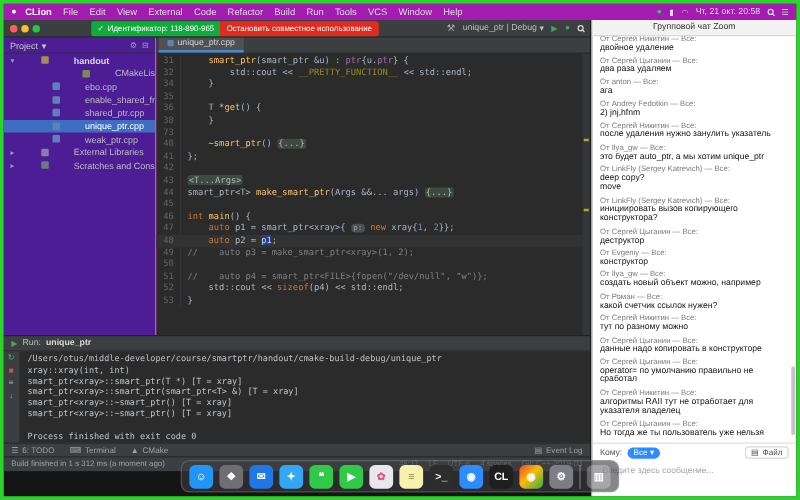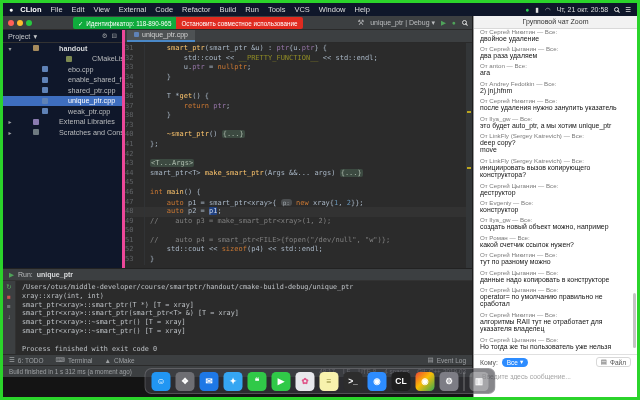--- a/index.html
+++ b/index.html
@@ -1,20 +1,20 @@
 <!DOCTYPE html>
 <html><head>
 <meta charset="utf-8">
 <style>
   html,body{margin:0;padding:0;background:#000;}
   *{box-sizing:border-box;}
   .screen{width:640px;height:400px;border:3px solid #2bd42b;background:#2b2b2b;position:relative;overflow:hidden;
           font-family:"Liberation Sans",sans-serif;-webkit-font-smoothing:antialiased;}
   
-  .menubar{height:13px;background:#0f172a;color:#e6e6e6;font-size:7.5px;display:flex;align-items:center;padding:0 6px;}
+  .menubar{height:13px;background:#a21caf;color:#e6e6e6;font-size:7.5px;display:flex;align-items:center;padding:0 6px;}
   .menubar .apple{margin-right:7px;font-size:7px;color:#fff;}
   #menus{display:flex;gap:9px;white-space:nowrap;}
   .menu-item{color:#dedede;}
   .mbold{font-weight:bold;color:#fff;}
   .mb-right{margin-left:auto;display:flex;align-items:center;gap:6px;color:#dedede;font-size:7px;}
   .mb-ic{font-size:6.5px;}
   .green-dot{color:#2fd158;}
   .mag{width:5px;height:5px;border:1px solid #d7d7d7;border-radius:50%;position:relative;display:inline-block;}
   .mag::after{content:"";position:absolute;width:3px;height:1px;background:#d7d7d7;transform:rotate(45deg);right:-2px;bottom:-1px;}
   
@@ -29,39 +29,39 @@
   .zoombar{position:absolute;left:70px;top:1px;height:12px;display:flex;z-index:40;font-size:6.3px;}
   .zb-green{background:#0fab3c;color:#fff;display:flex;align-items:center;gap:3px;padding:0 5px;border-radius:2px 0 0 2px;white-space:nowrap;}
   .zb-red{background:#e02b20;color:#fff;display:flex;align-items:center;padding:0 5px;border:none;border-radius:0 2px 2px 0;font-size:6.3px;white-space:nowrap;font-family:inherit;}
   .tb-right{margin-left:auto;display:flex;align-items:center;gap:6px;color:#afb1b3;font-size:7px;}
   .cfg{display:flex;align-items:center;gap:2px;color:#bbbdbf;}
   .run-glyph{color:#4fa35a;font-size:6.5px;}
   .dbg-glyph{color:#4fa35a;font-size:6.5px;}
   .hammer{color:#afb1b3;font-size:7.5px;}
   .ide-main{height:238px;display:flex;}
   
-  .project{width:122px;background:#0f172a;border-right:3px solid #ec4899;font-size:7.2px;color:#bbbdbf;overflow:hidden;}
+  .project{width:122px;background:#4c1d95;border-right:1px solid #ec4899;font-size:7.2px;color:#bbbdbf;overflow:hidden;}
   .proj-head{height:13px;display:flex;align-items:center;gap:3px;padding:0 5px;border-bottom:1px solid #323232;color:#c8cacc;}
   .proj-head .sp{margin-left:auto;display:flex;gap:4px;color:#9da0a3;font-size:6.5px;}
   .trow{height:10.5px;display:flex;align-items:center;gap:20px;white-space:nowrap;overflow:hidden;}
   .trow.sel{background:#3e6ebf;color:#fff;}
   .arrow{width:6px;color:#9da0a3;font-size:6px;text-align:center;flex:none;}
   .fic{width:6px;height:6px;border-radius:1px;flex:none;}
   .ic-folder{background:#a58a5c;} .ic-cpp{background:#5f82b6;} .ic-cmake{background:#7d8a52;}
   .ic-lib{background:#8a7bb0;} .ic-scratch{background:#6e7a80;}
   .broot{font-weight:bold;color:#d8dadc;}
   
   .editor-zone{flex:1;display:flex;flex-direction:column;min-width:0;}
   .tabbar{height:13px;background:#3c3f41;border-bottom:1px solid #2a2a2a;display:flex;align-items:flex-end;padding-left:2px;}
   .tab{height:13px;display:flex;align-items:center;gap:3px;background:#4e5254;color:#d4d4d4;font-size:7px;padding:0 7px;border-bottom:2px solid #4a88c7;}
   .tab .fic{width:5px;height:5px;}
   .editor{flex:1;position:relative;font-family:"DejaVu Sans Mono",monospace;font-size:7px;line-height:9.6px;padding-top:1px;overflow:hidden;}
   .eline{display:flex;height:9.6px;white-space:pre;}
   .eline.caret{background:#323232;}
-  .lnum{width:20px;flex:none;padding-right:5px;color:#606366;border-right:1px solid #313335;}
+  .lnum{width:20px;flex:none;text-align:right;padding-right:5px;color:#606366;border-right:1px solid #313335;}
   .lcode{padding-left:5px;}
   .s-t{color:#a9b7c6}.s-kw{color:#cc7832}.s-fn{color:#ffc66d}.s-fl{color:#9876aa}
   .s-mc{color:#908b25}.s-num{color:#6897bb}.s-cm{color:#808080}
   .s-fold{background:#3c4a41;color:#aebcae;border-radius:2px;padding:0 1px;}
   .s-hint{background:#4b4e50;color:#9aa0a6;border-radius:3px;font-size:6px;padding:0 2px;}
   .s-hl{background:#214283;color:#cdd6e4;border-radius:1px;}
   .estripe{position:absolute;right:0;top:0;bottom:0;width:6px;background:#333638;}
   .emark{position:absolute;right:1px;width:4px;height:2px;background:#bba51f;}
   
   .runpanel{height:86px;border-top:1px solid #222;display:flex;flex-direction:column;background:#2b2b2b;justify-content:space-between;}
@@ -226,25 +226,23 @@
                 <span>unique_ptr.cpp</span>
               </div>
             </div>
             <div class="editor" id="code">
               <div class="estripe">
                 <span class="emark" style="top:30%"></span>
                 <span class="emark" style="top:55%"></span>
               </div>
             <div class="eline"><span class="lnum">31</span><span class="lcode"><span class="s-t">    </span><span class="s-fn">smart_ptr</span><span class="s-t">(smart_ptr &amp;u) : </span><span class="s-fl">ptr</span><span class="s-t">{u.</span><span class="s-fl">ptr</span><span class="s-t">} {</span></span></div>
                 <div class="eline"><span class="lnum">32</span><span class="lcode"><span class="s-t">        std::cout &lt;&lt; </span><span class="s-mc">__PRETTY_FUNCTION__</span><span class="s-t"> &lt;&lt; std::endl;</span></span></div>
-                <div class="eline"><span class="lnum">33</span><span class="lcode"><span class="s-t">        u.</span><span class="s-fl">ptr</span><span class="s-t"> = </span><span class="s-kw">nullptr</span><span class="s-t">;</span></span></div>
                 <div class="eline"><span class="lnum">34</span><span class="lcode"><span class="s-t">    }</span></span></div>
                 <div class="eline"><span class="lnum">35</span><span class="lcode"></span></div>
                 <div class="eline"><span class="lnum">36</span><span class="lcode"><span class="s-t">    T *</span><span class="s-fn">get</span><span class="s-t">() {</span></span></div>
-                <div class="eline"><span class="lnum">37</span><span class="lcode"><span class="s-t">        </span><span class="s-kw">return</span><span class="s-t"> </span><span class="s-fl">ptr</span><span class="s-t">;</span></span></div>
                 <div class="eline"><span class="lnum">38</span><span class="lcode"><span class="s-t">    }</span></span></div>
                 <div class="eline"><span class="lnum">73</span><span class="lcode"></span></div>
                 <div class="eline"><span class="lnum">40</span><span class="lcode"><span class="s-t">    </span><span class="s-fn">~smart_ptr</span><span class="s-t">() </span><span class="s-fold">{...}</span></span></div>
                 <div class="eline"><span class="lnum">41</span><span class="lcode"><span class="s-t">};</span></span></div>
                 <div class="eline"><span class="lnum">42</span><span class="lcode"></span></div>
                 <div class="eline"><span class="lnum">43</span><span class="lcode"><span class="s-fold">&lt;T...Args&gt;</span></span></div>
                 <div class="eline"><span class="lnum">44</span><span class="lcode"><span class="s-t">smart_ptr&lt;T&gt; </span><span class="s-fn">make_smart_ptr</span><span class="s-t">(Args &amp;&amp;... args) </span><span class="s-fold">{...}</span></span></div>
                 <div class="eline"><span class="lnum">45</span><span class="lcode"></span></div>
                 <div class="eline"><span class="lnum">46</span><span class="lcode"><span class="s-kw">int</span><span class="s-t"> </span><span class="s-fn">main</span><span class="s-t">() {</span></span></div>
                 <div class="eline"><span class="lnum">47</span><span class="lcode"><span class="s-t">    </span><span class="s-kw">auto</span><span class="s-t"> p1 = smart_ptr&lt;xray&gt;{ </span><span class="s-hint">p:</span><span class="s-t"> </span><span class="s-kw">new</span><span class="s-t"> xray{</span><span class="s-num">1</span><span class="s-t">, </span><span class="s-num">2</span><span class="s-t">}};</span></span></div>

